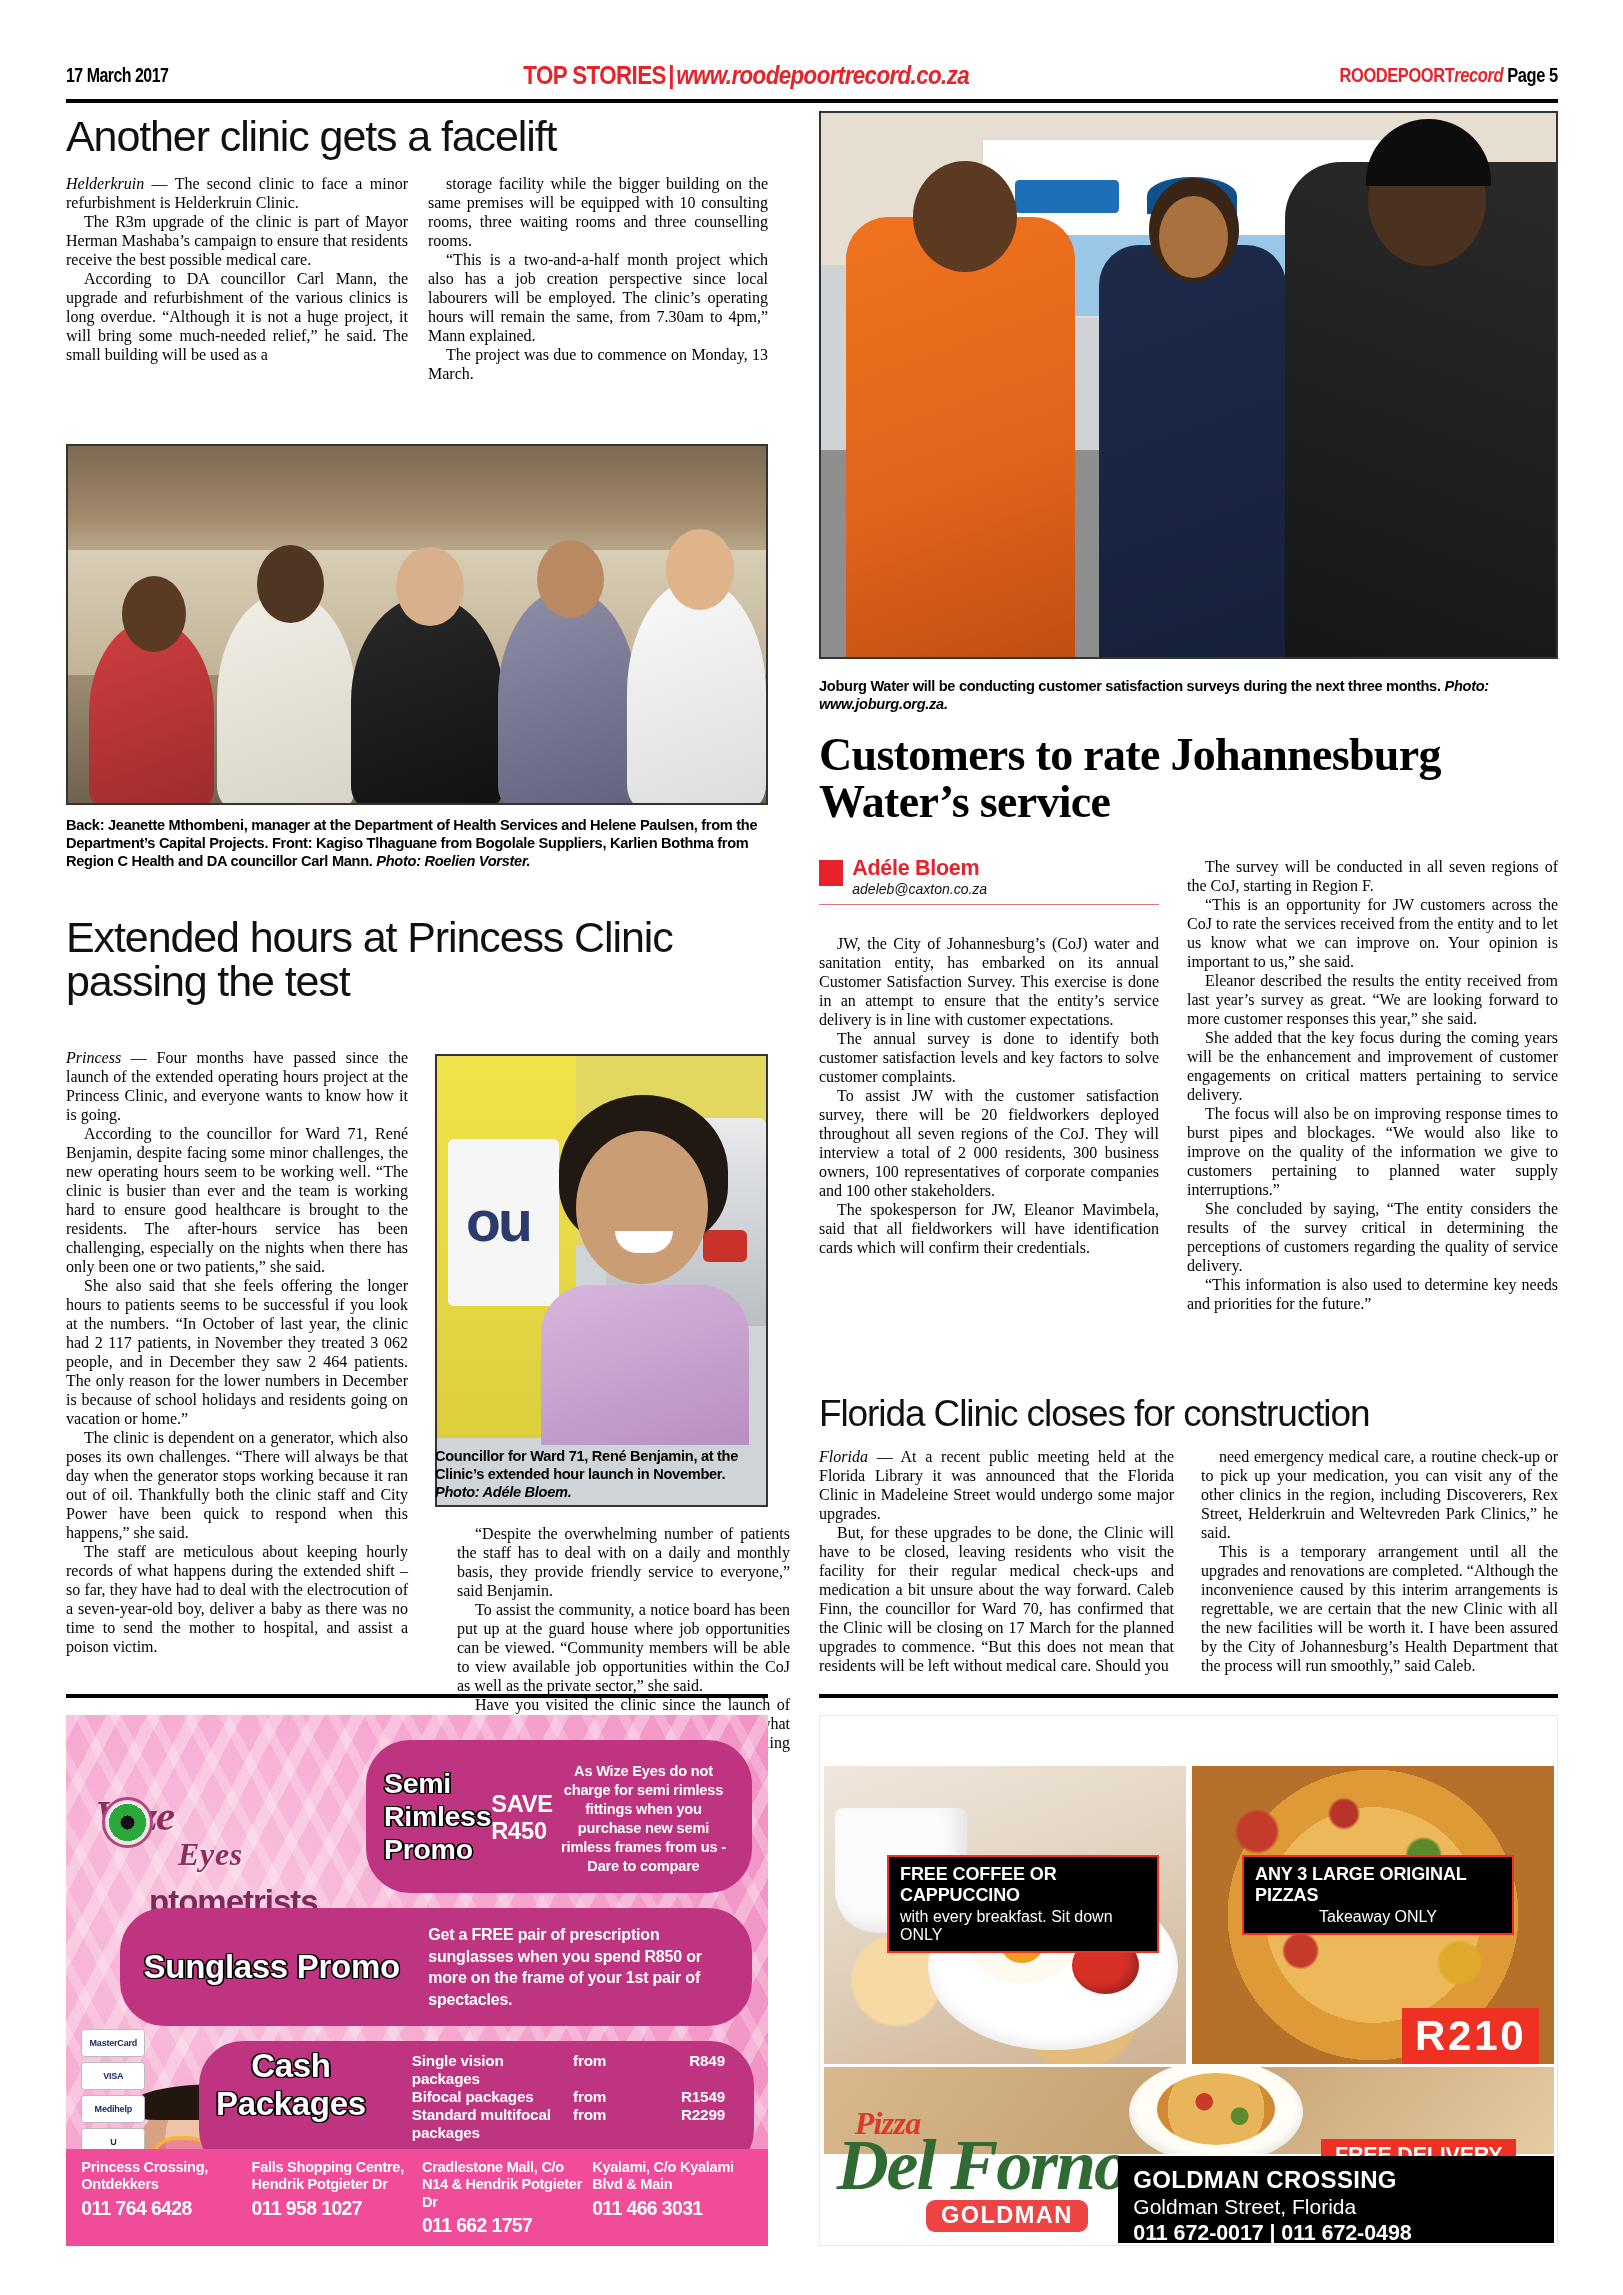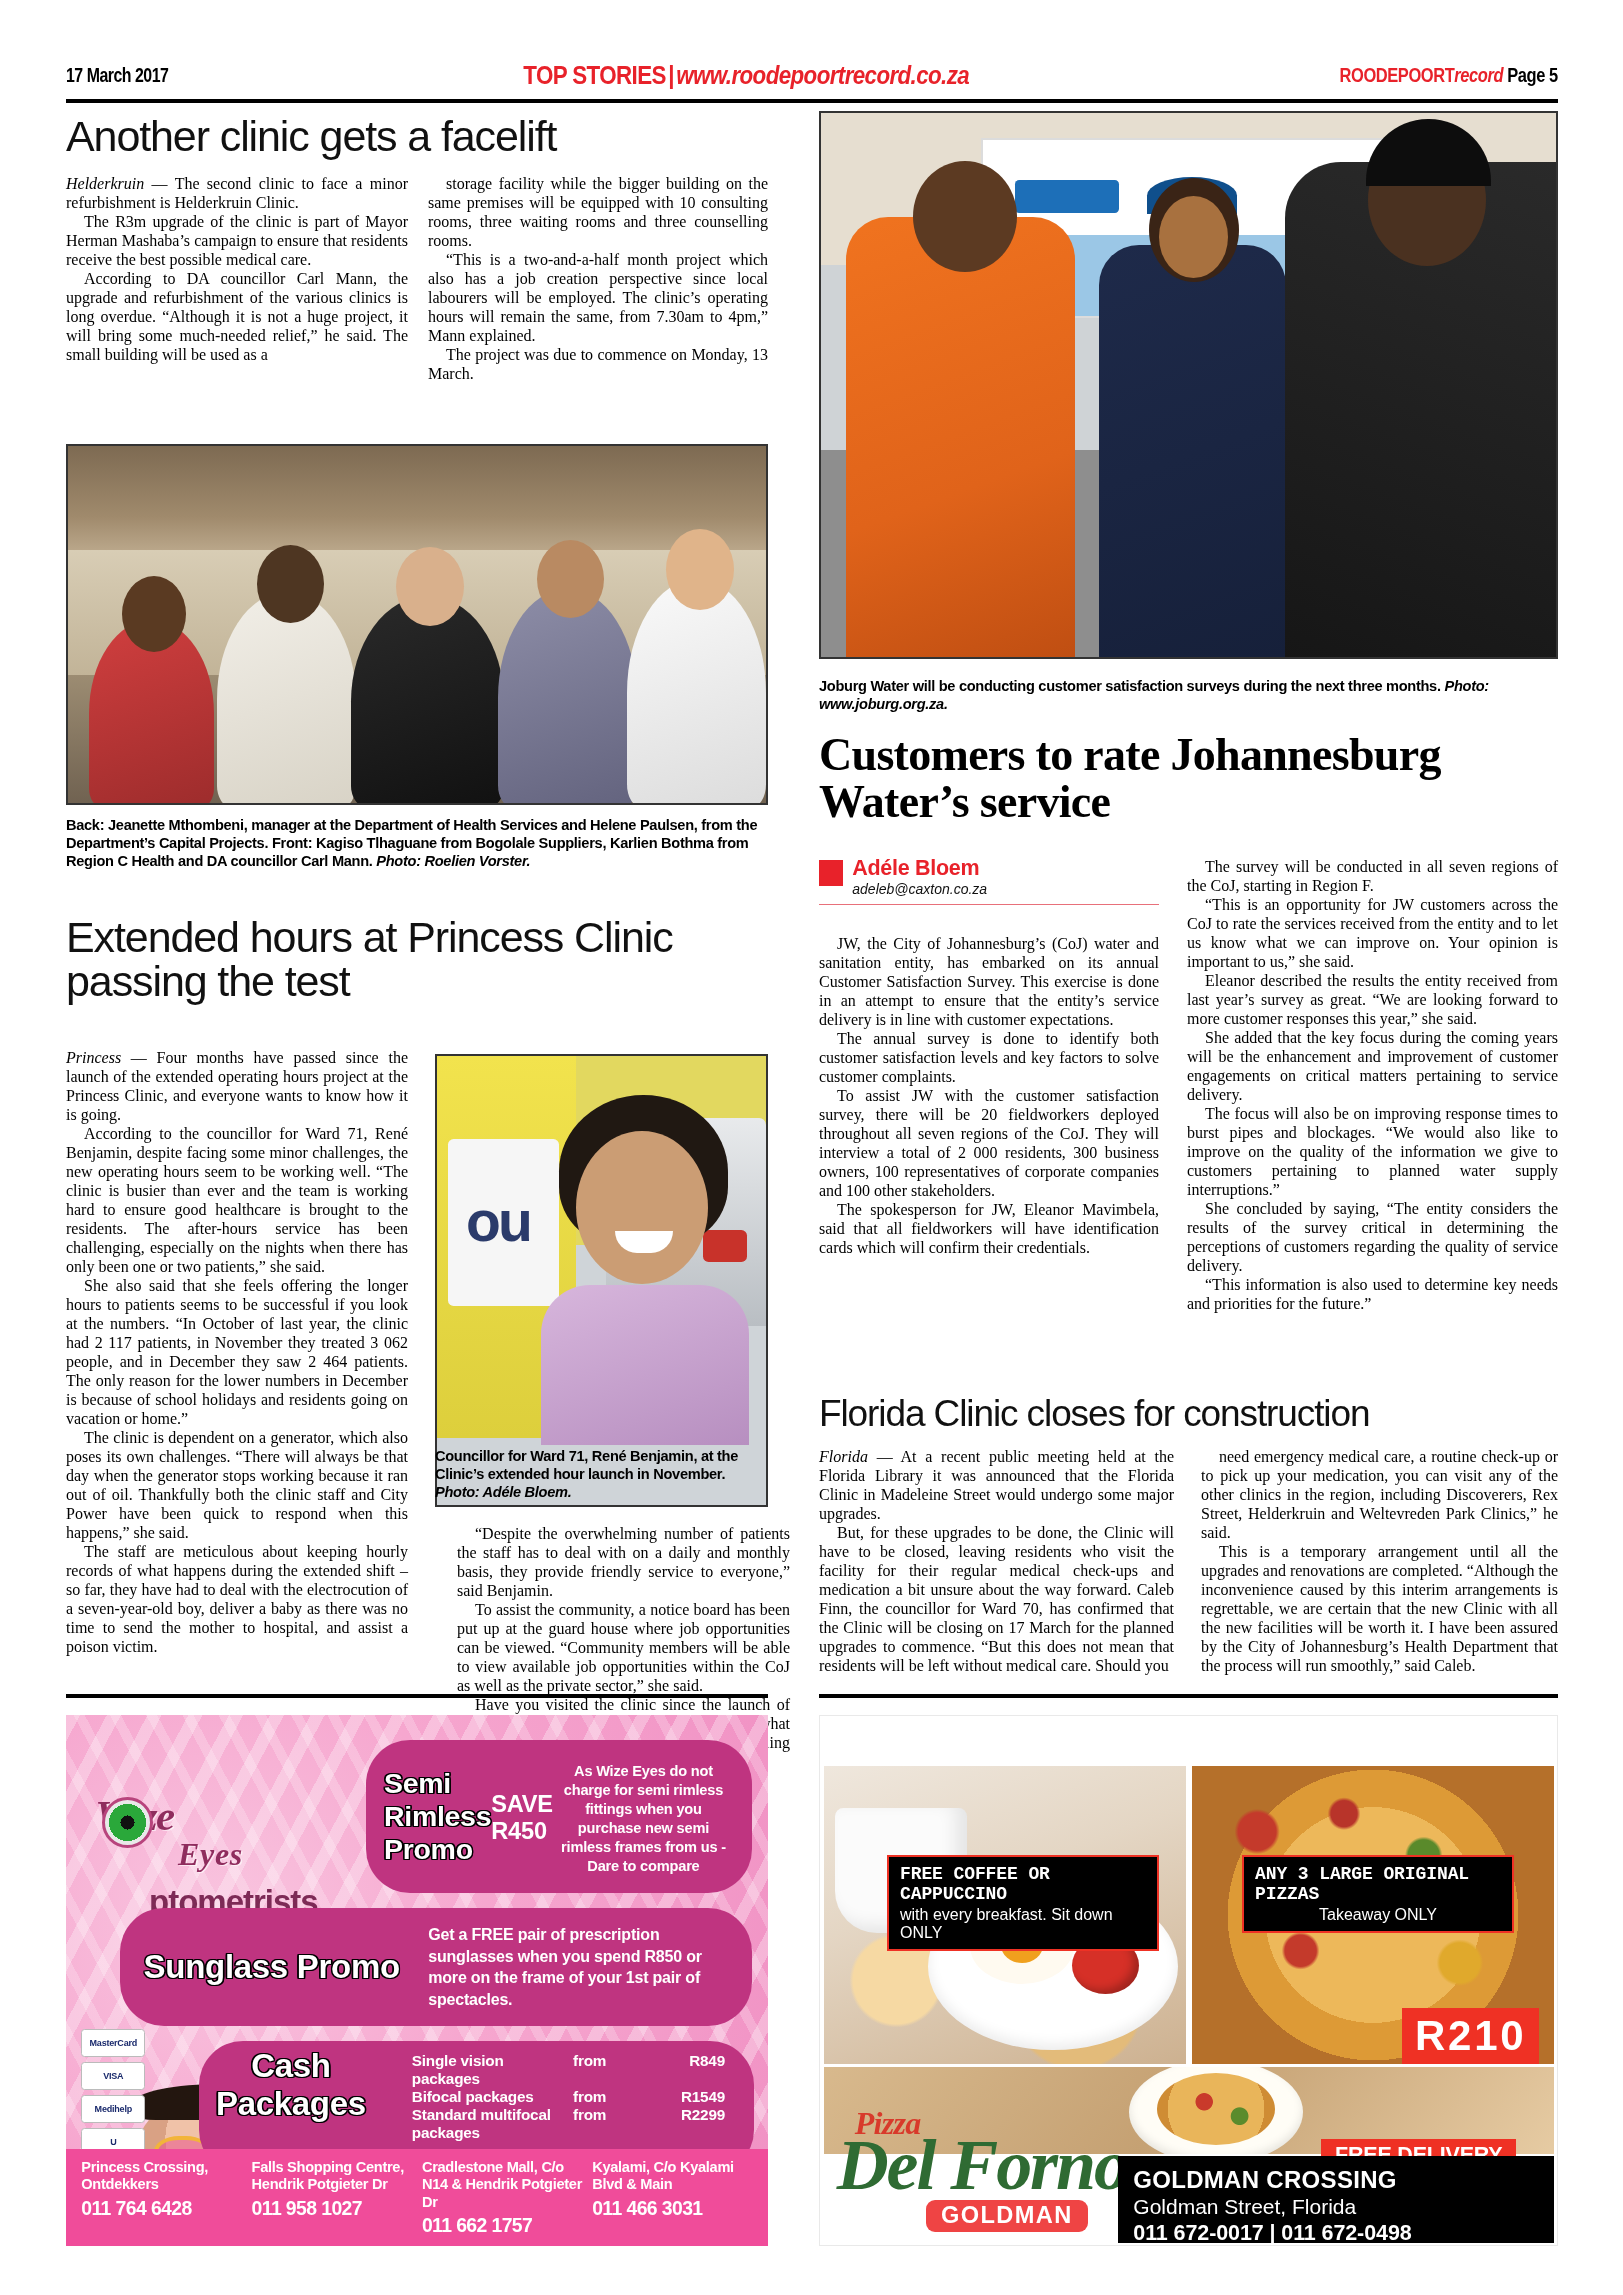--- a/index.html
+++ b/index.html
@@ -238,21 +238,21 @@
                 radial-gradient(circle at 70% 60%, #5b8b2c 0 9%, rgba(91,139,44,0) 10%),
                 radial-gradient(circle at 50% 50%, #e9b55a 0 70%, #cf8c34 70% 100%);
     border-radius:50%;
   }
   .badge {
     position:absolute; background:#000; border:2.8px solid #ef3124;
     display:flex; flex-direction:column; align-items:center; justify-content:center;
     padding: 7px 11px;
   }
   .badge .b1 {
-    font-family:Liberation Mono, monospace; font-weight:700; color:#fff; font-size:18px; letter-spacing:-0.1px;
+    font-family:Liberation Sans, sans-serif; font-weight:700; color:#fff; font-size:18px; letter-spacing:-0.1px;
   }
   .badge .b2 {
     font-family:"Liberation Sans",sans-serif; font-weight:400; color:#fff; font-size:16px; margin-top:2.1px;
   }
   .r210 {
     position:absolute; right:18px; top:292px; background:#ef3124; padding:4.2px 12.5px;
     font-family:"Liberation Sans",sans-serif; font-weight:700; color:#fff; font-size:42px; letter-spacing:2.8px;
   }
   .freedel {
     position:absolute; left:501px; top:423px; background:#ef3124; padding:4.2px 14px;

